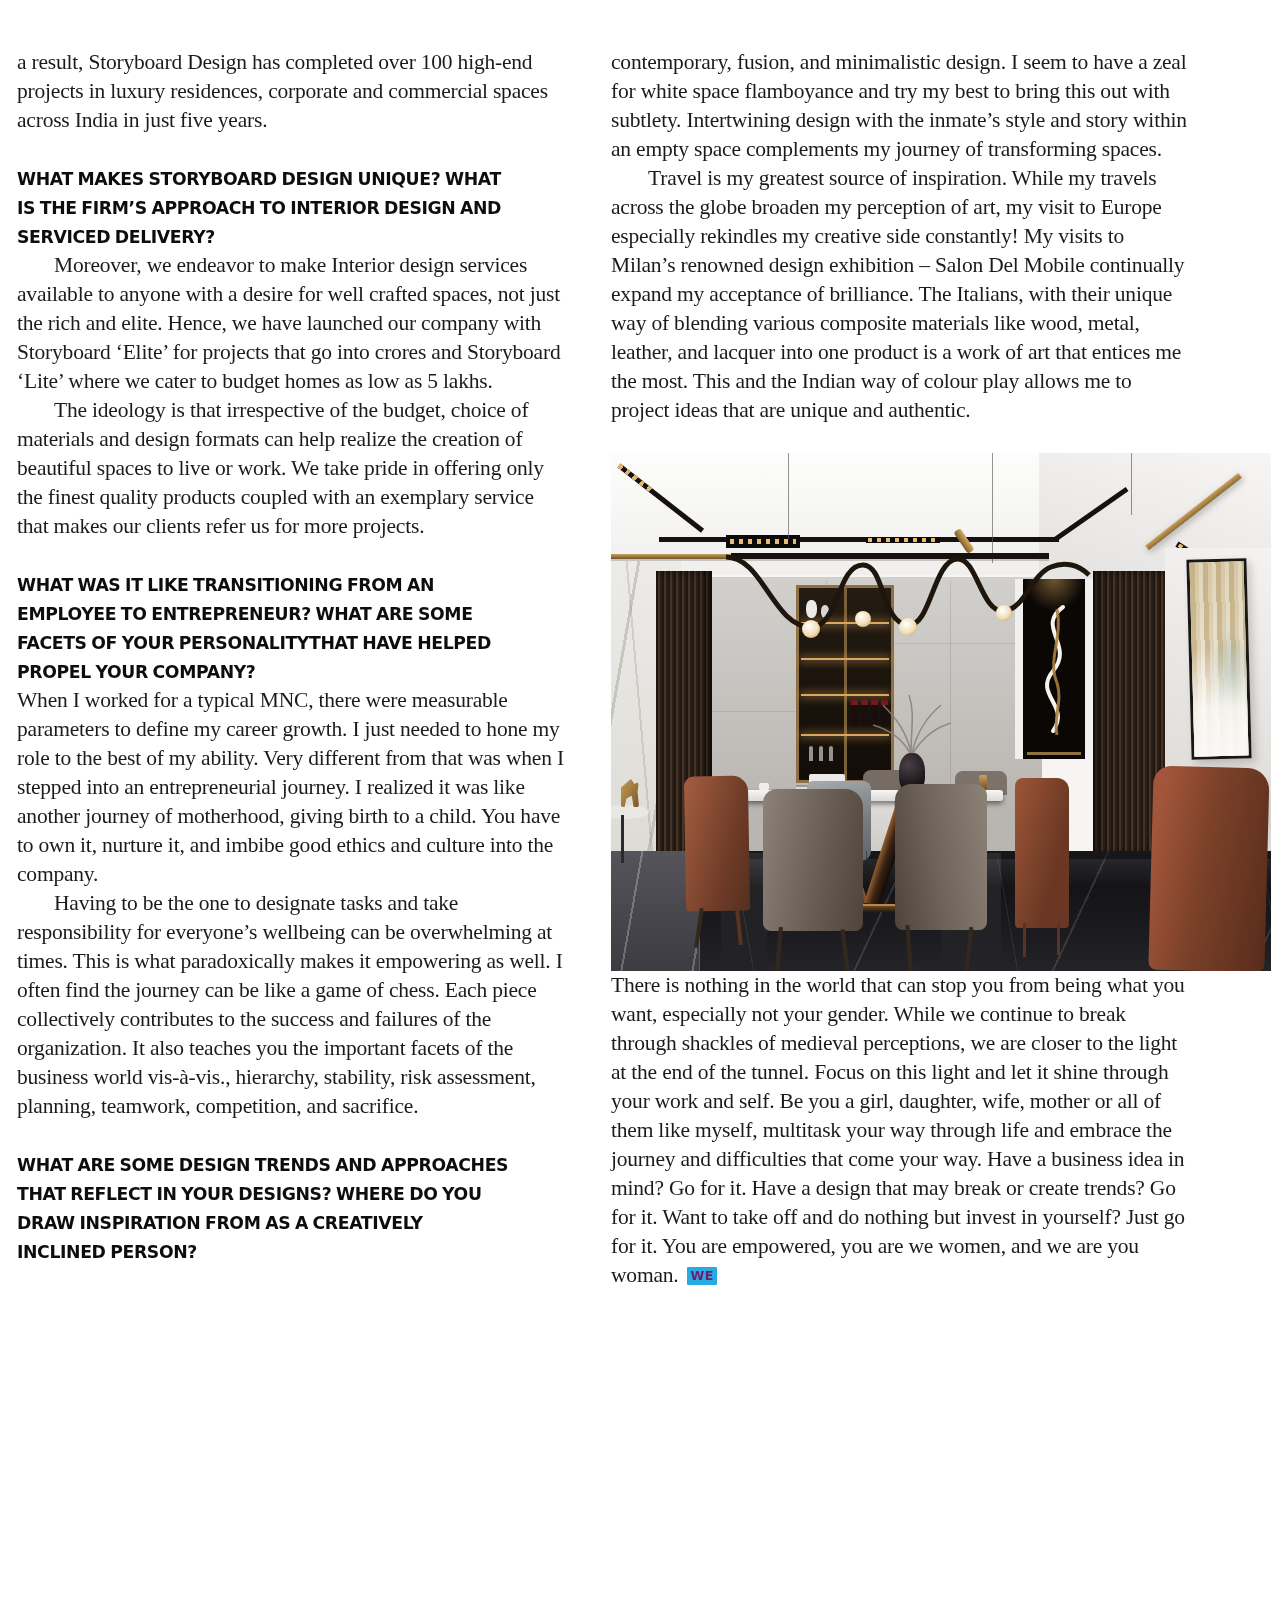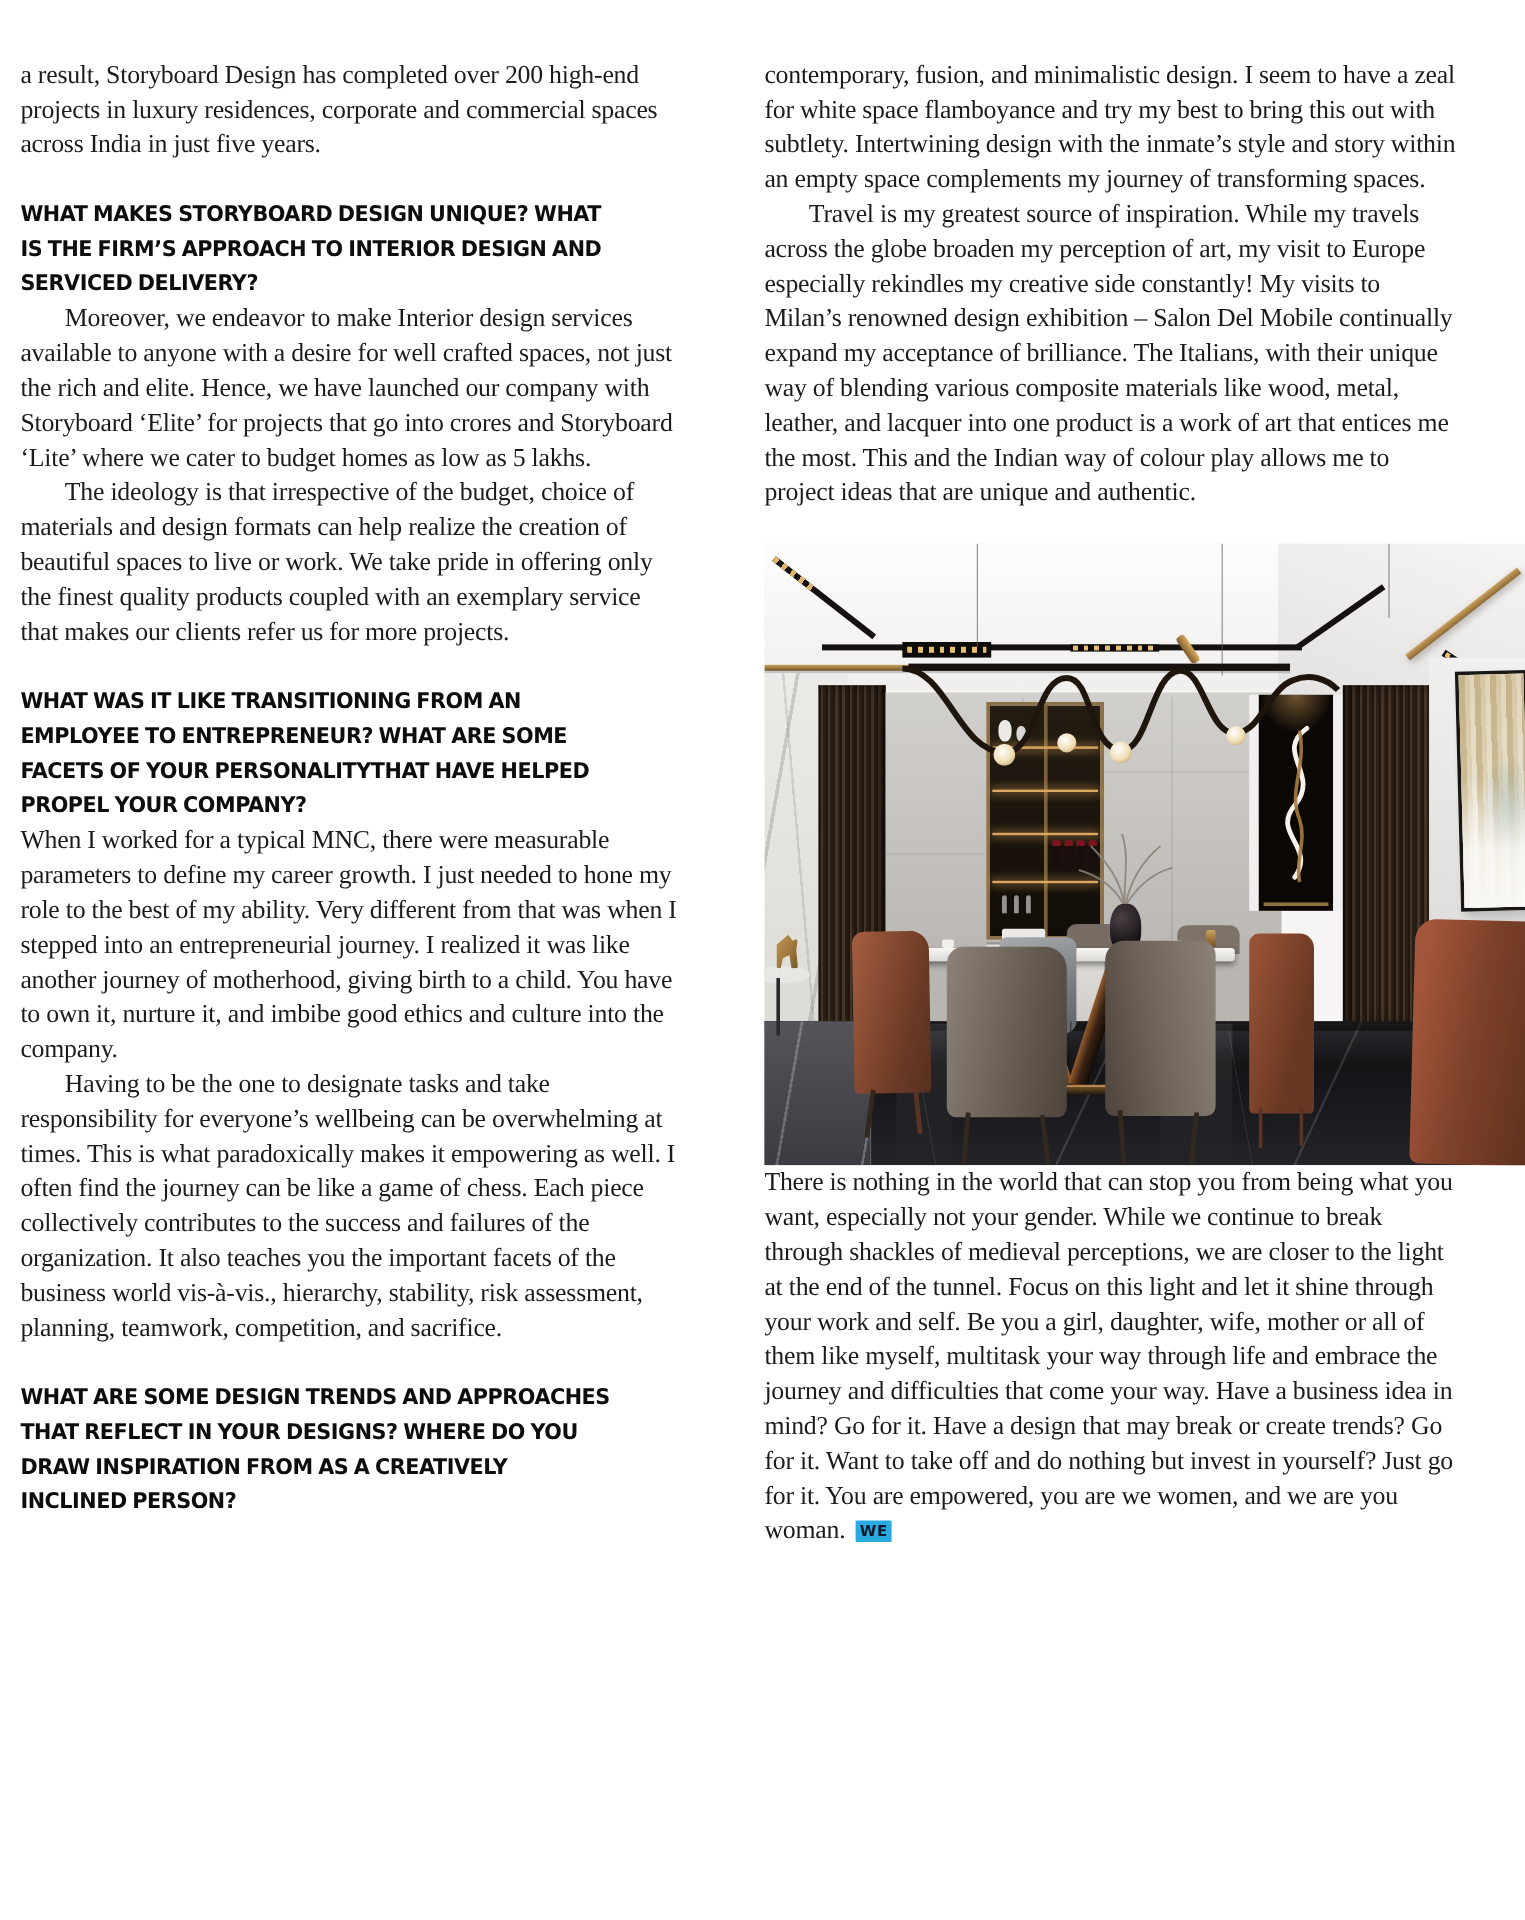--- a/index.html
+++ b/index.html
@@ -2,34 +2,34 @@
 <html><head>
 <meta charset="utf-8">
 <style>
   html,body{margin:0;padding:0;}
   body{
     width:1271px;height:1600px;position:relative;background:#ffffff;
     font-family:"Liberation Serif", serif;color:#1b1b1b;overflow:hidden;
   }
   .col{position:absolute;top:48px;}
   .col-left{left:17px;width:553px;}
-  .col-right{left:611px;width:580px;margin-left:26px;}
+  .col-right{left:611px;width:580px;}
   p.body{
     margin:0;font-size:21.5px;line-height:29px;letter-spacing:-0.2px;
     text-align:left;color:#1b1b1b;
   }
   p.indent{text-indent:37px;}
   h2.q{
     font-family:"DejaVu Sans", sans-serif;font-weight:bold;color:#0d0d0d;
     font-size:18px;line-height:29px;letter-spacing:-0.4px;word-spacing:-1px;
     margin:29px 0 0 0;
   }
   h2.q span{display:block;white-space:nowrap;transform:scaleX(0.96);transform-origin:left center;}
   .we-badge{
-    display:inline-block;background:#29abe2;color:#0f172a;
+    display:inline-block;background:#29abe2;color:#701a75;
     font-family:"DejaVu Sans", sans-serif;font-weight:bold;font-size:12.5px;
     line-height:16px;padding:1px 3px 1px 3px;margin-left:9px;border-radius:1px;
     letter-spacing:0.5px;vertical-align:2px;
   }
 
   
   .photo{
     position:relative;width:660px;height:518px;margin-top:28px;overflow:hidden;
     background:#f6f5f3;
   }
@@ -185,21 +185,21 @@
   .leg-t1b{left:232px;top:476px;width:4px;height:42px;transform:rotate(-7deg);}
   .leg-t2a{left:296px;top:472px;width:4px;height:46px;transform:rotate(-4deg);}
   .leg-t2b{left:356px;top:474px;width:4px;height:44px;transform:rotate(6deg);}
   .leg-r2a{left:412px;top:470px;width:3px;height:34px;background:#5b3322;}
   .leg-r2b{left:446px;top:470px;width:3px;height:32px;background:#5b3322;}
 </style>
 </head>
 <body>
 
 <section class="col col-left">
-  <p class="body">a result, Storyboard Design has completed over 200 high-end projects in luxury residences, corporate and commercial spaces across India in just five years.</p>
+  <p class="body">a result, Storyboard Design has completed over 100 high-end projects in luxury residences, corporate and commercial spaces across India in just five years.</p>
 
   <h2 class="q">
     <span>WHAT MAKES STORYBOARD DESIGN UNIQUE? WHAT</span>
     <span>IS THE FIRM’S APPROACH TO INTERIOR DESIGN AND</span>
     <span>SERVICED DELIVERY?</span>
   </h2>
   <p class="body indent">Moreover, we endeavor to make Interior design services available to anyone with a desire for well crafted spaces, not just the rich and elite. Hence, we have launched our company with Storyboard ‘Elite’ for projects that go into crores and Storyboard ‘Lite’ where we cater to budget homes as low as 5 lakhs.</p>
   <p class="body indent">The ideology is that irrespective of the budget, choice of materials and design formats can help realize the creation of beautiful spaces to live or work. We take pride in offering only the finest quality products coupled with an exemplary service that makes our clients refer us for more projects.</p>
 
   <h2 class="q">

